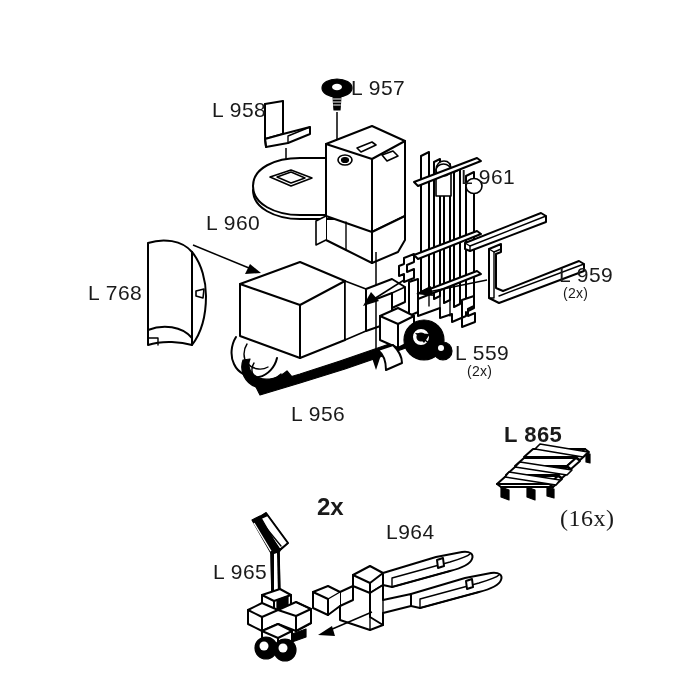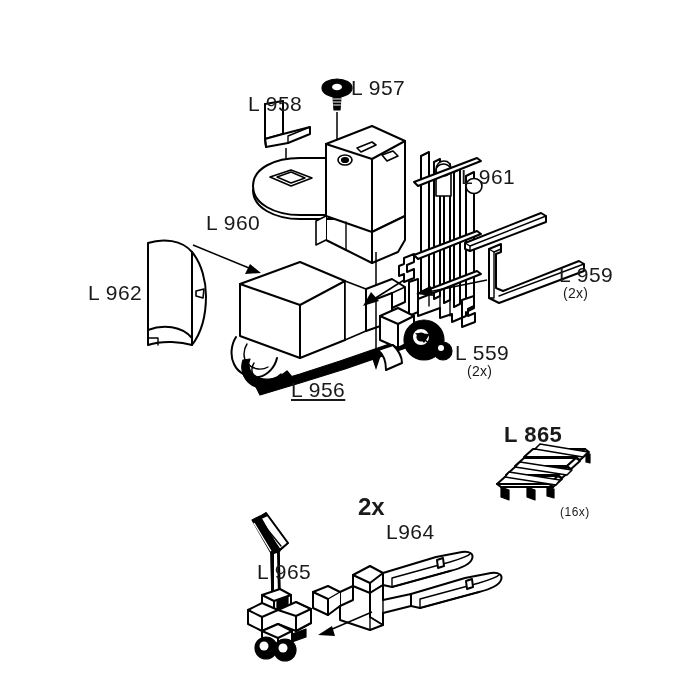--- a/index.html
+++ b/index.html
@@ -38,25 +38,25 @@
     letter-spacing: 0.3px;
   }
   .lbl-bold {
     font-size: 22px;
     font-weight: bold;
     letter-spacing: 0.5px;
   }
   .lbl-2x {
     font-size: 24px;
     font-weight: bold;
-    margin-left: 41px;
   }
   .lbl-16x {
-    font-size: 12px;
+    font-size: 24px;
     letter-spacing: 0.5px;
+    font-family: Liberation Serif, serif;
   }
   
   .out {
     fill: #ffffff;
     stroke: #000000;
     stroke-width: 2;
     stroke-linejoin: round;
     stroke-linecap: round;
   }
   .outThin {
@@ -369,38 +369,38 @@
       <ellipse cx="285" cy="650" rx="11" ry="11" class="solid"></ellipse>
       <ellipse cx="283" cy="648" rx="4.5" ry="4.5" fill="#ffffff" stroke="none"></ellipse>
 
       <path d="M292,634 L306,629 L306,637 L292,642 Z" class="solid"></path>
     </g>
 
   </svg>
 
   <div class="lbl lbl-main" style="left:351px; top:76px;">L 957</div>
 
-  <div class="lbl lbl-main" style="left:212px; top:92px;margin-left:36px;">L 958</div>
+  <div class="lbl lbl-main" style="left:212px; top:98px;">L 958</div>
 
   <div class="lbl lbl-main" style="left:206px; top:203px;margin-top:8px;">L 960</div>
 
   <div class="lbl lbl-main" style="left:461px; top:165px;">L 961</div>
 
   <div class="lbl lbl-main" style="left:559px; top:263px;">L 959</div>
   <div class="lbl lbl-qty" style="left:563px; top:285px;">(2x)</div>
 
-  <div class="lbl lbl-main" style="left:88px; top:281px;">L 962</div>
+  <div class="lbl lbl-main" style="left:88px; top:281px;">L 768</div>
 
   <div class="lbl lbl-main" style="left:455px; top:341px;">L 559</div>
   <div class="lbl lbl-qty" style="left:467px; top:363px;">(2x)</div>
 
-  <div class="lbl lbl-main" style="left:291px; top:378px;text-decoration:underline;">L 956</div>
+  <div class="lbl lbl-main" style="left:291px; top:402px;">L 956</div>
 
   <div class="lbl lbl-bold" style="left:504px; top:422px;">L 865</div>
   <div class="lbl lbl-16x" style="left:560px; top:505px;">(16x)</div>
 
   <div class="lbl lbl-main" style="left:386px; top:520px;">L964</div>
 
-  <div class="lbl lbl-main" style="left:213px; top:560px;margin-left:44px;">L 965</div>
+  <div class="lbl lbl-main" style="left:213px; top:560px;">L 965</div>
 
   <div class="lbl lbl-2x" style="left:317px; top:493px;">2x</div>
 
 </div>
 
 </body></html>

